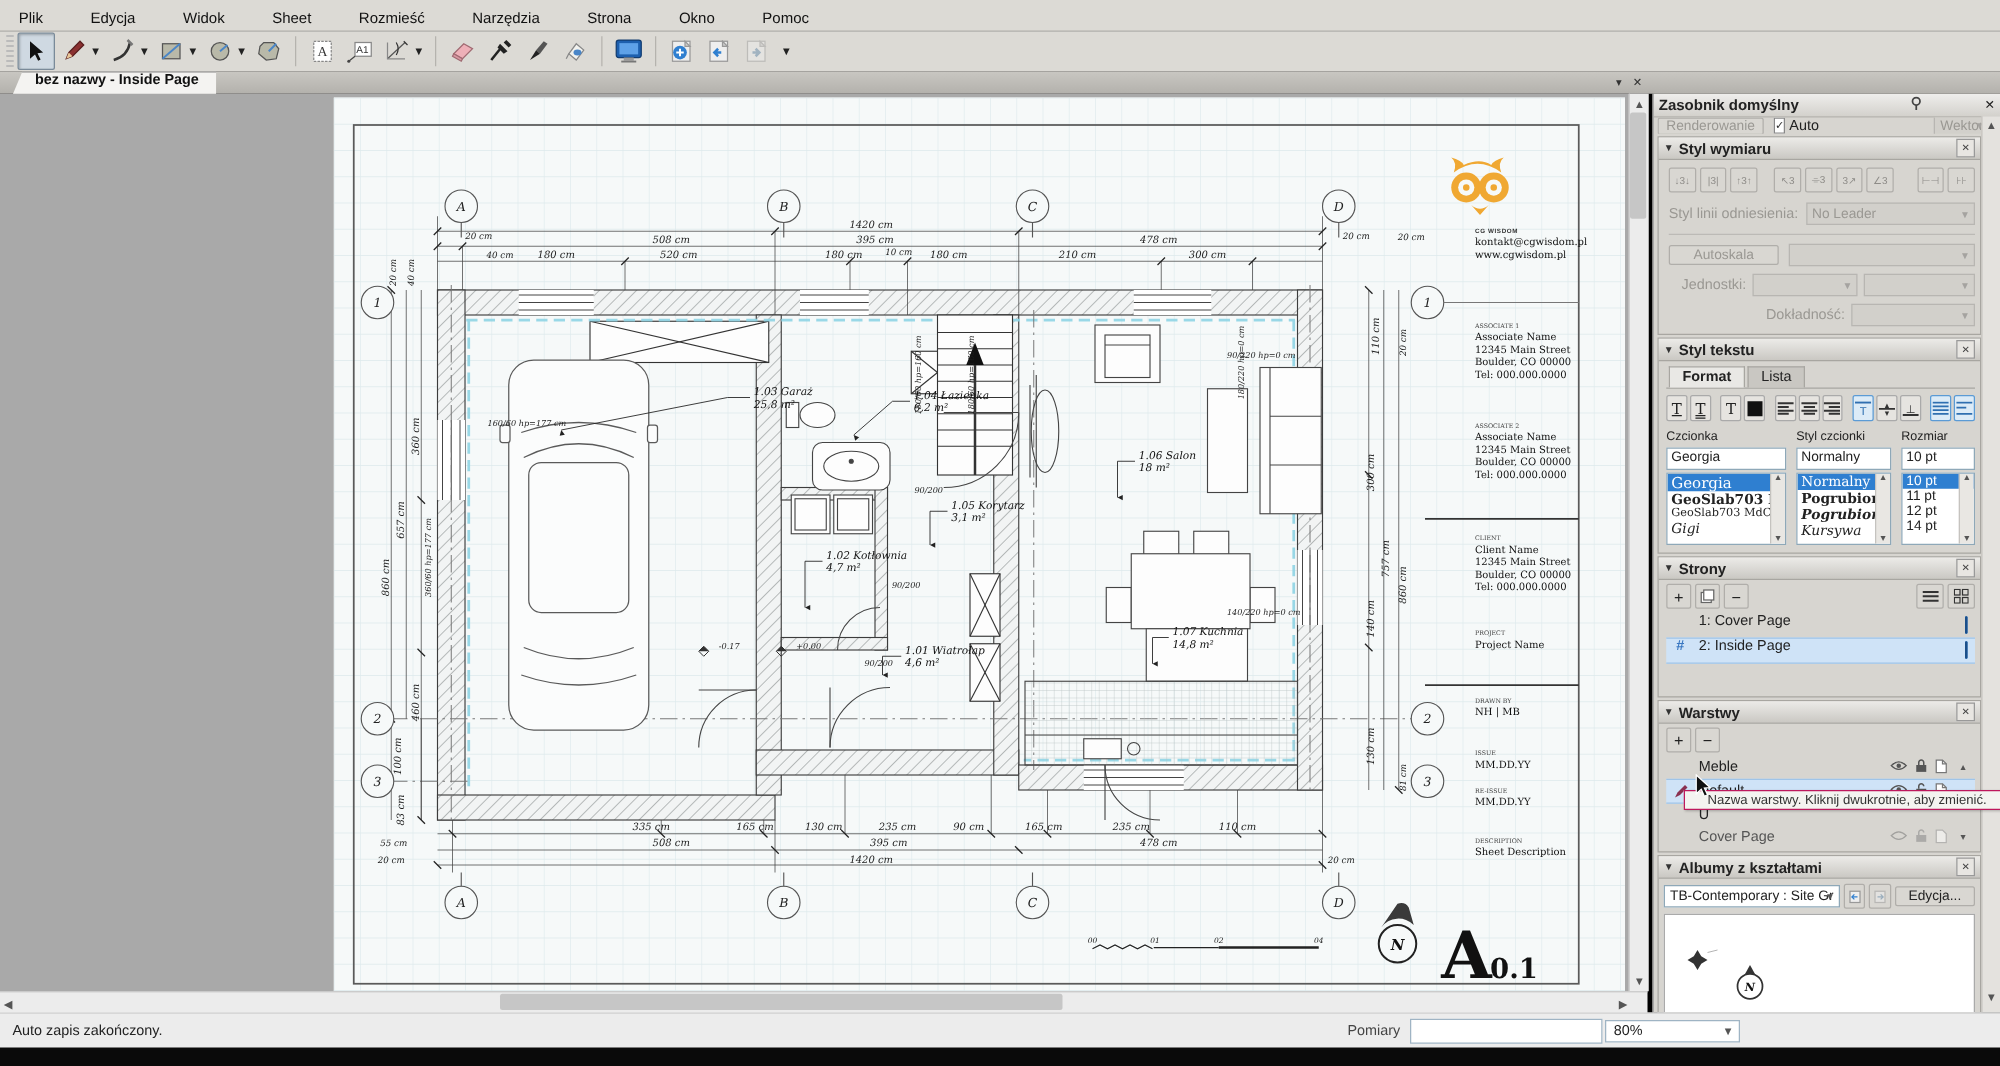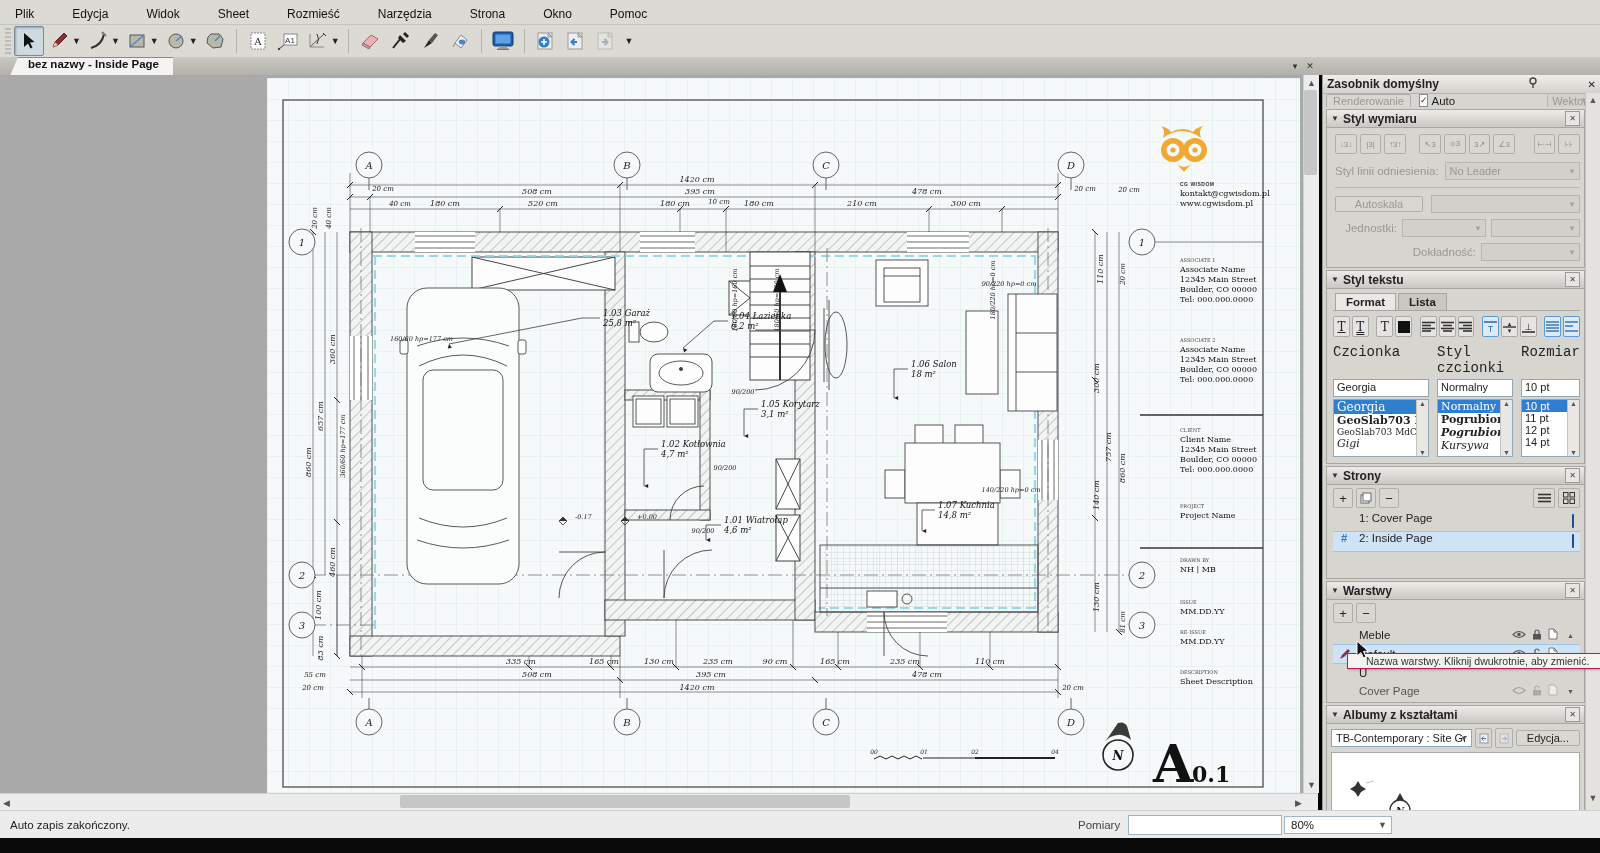--- a/index.html
+++ b/index.html
@@ -67,21 +67,21 @@
             display:flex;align-items:center;justify-content:center;border-radius:2px;}
   .fmt-btn{width:21px;height:19px;border:1px solid #aaa;background:#e6e4e0;display:flex;align-items:center;
            justify-content:center;font-size:12px;border-radius:2px;}
   .fmt-btn.on{border:1px solid #5b9bd5;background:#dcebf7;}
   .listbox{background:#fff;border:1px solid #8ea8b8;font-size:11px;position:relative;overflow:hidden;}
   .li{padding:0 3px;white-space:nowrap;overflow:hidden;}
   .li.sel{background:#2f7fd0;color:#fff;}
   .lb-scroll{position:absolute;right:0;top:0;width:11px;height:100%;background:#e9e7e3;border-left:1px solid #c5c3bf;
              display:flex;flex-direction:column;justify-content:space-between;align-items:center;font-size:7px;color:#555;}
   .field{background:#fff;border:1px solid #8ea8b8;font-size:11px;padding:1px 3px;height:14px;}
-  .tab2{font-size:11.5px;padding:2px 10px;border:1px solid #a8a6a1;border-bottom:none;background:#c9c7c2;font-weight:bold;}
+  .tab2{font-size:11.5px;padding:2px 10px;border:1px solid #a8a6a1;border-bottom:none;background:#c9c7c2;}
   .tab2.active{background:#e9e8e5;font-weight:bold;}
   .prow{display:flex;align-items:center;font-size:11.5px;}
   .page-row{height:19px;display:flex;font-size:11.5px;gap:6px;padding-left:26px;position:relative;}
   .page-row.sel{background:#cfe3f7;border-top:1px solid #9fc4e8;border-bottom:1px solid #9fc4e8;}
   .hash{position:absolute;left:8px;color:#3a78c2;font-weight:bold;}
   .monitor{width:15px;height:11px;background:#2f7fd0;border:1px solid #1a4f8a;border-radius:2px;position:relative;}
   .monitor::after{content:"";position:absolute;left:2px;top:2px;right:2px;bottom:3px;background:#6fb3f0;}
   .mon-wrap{position:absolute;right:6px;top:3px;}
   .layer-row{height:18px;display:flex;align-items:center;font-size:11.5px;padding-left:26px;position:relative;}
   .layer-row.sel{background:#cfe3f7;border-top:1px solid #9fc4e8;border-bottom:1px solid #9fc4e8;}
@@ -939,21 +939,21 @@
         <span class="fmt-btn on">
             <svg width="13" height="11">
               <g stroke="#2f6fb0" stroke-width="1.4">
                 <line x1="0" y1="1" x2="13" y2="1"></line>
                 <line x1="0" y1="5" x2="8" y2="5"></line>
                 <line x1="0" y1="10" x2="13" y2="10"></line>
               </g>
             </svg>
           </span>
       </div>
-      <div style="display:flex;gap:8px;margin-top:7px;font-size:14px;font-family:Liberation Mono, monospace;">
+      <div style="display:flex;gap:8px;margin-top:7px;font-size:10px;">
         <span style="width:96px;">Czcionka</span>
         <span style="width:76px;">Styl czcionki</span>
         <span>Rozmiar</span>
       </div>
       <div style="display:flex;gap:8px;margin-top:3px;">
         <div style="width:96px;">
           <div class="field">Georgia</div>
           <div class="listbox" style="height:56px;margin-top:2px;">
             <div class="li sel" style="font-family:'DejaVu Serif',serif;font-size:12px;">Georgia</div>
             <div class="li" style="font-family:'DejaVu Serif',serif;font-size:11px;font-weight:bold;">GeoSlab703 Md BT</div>

